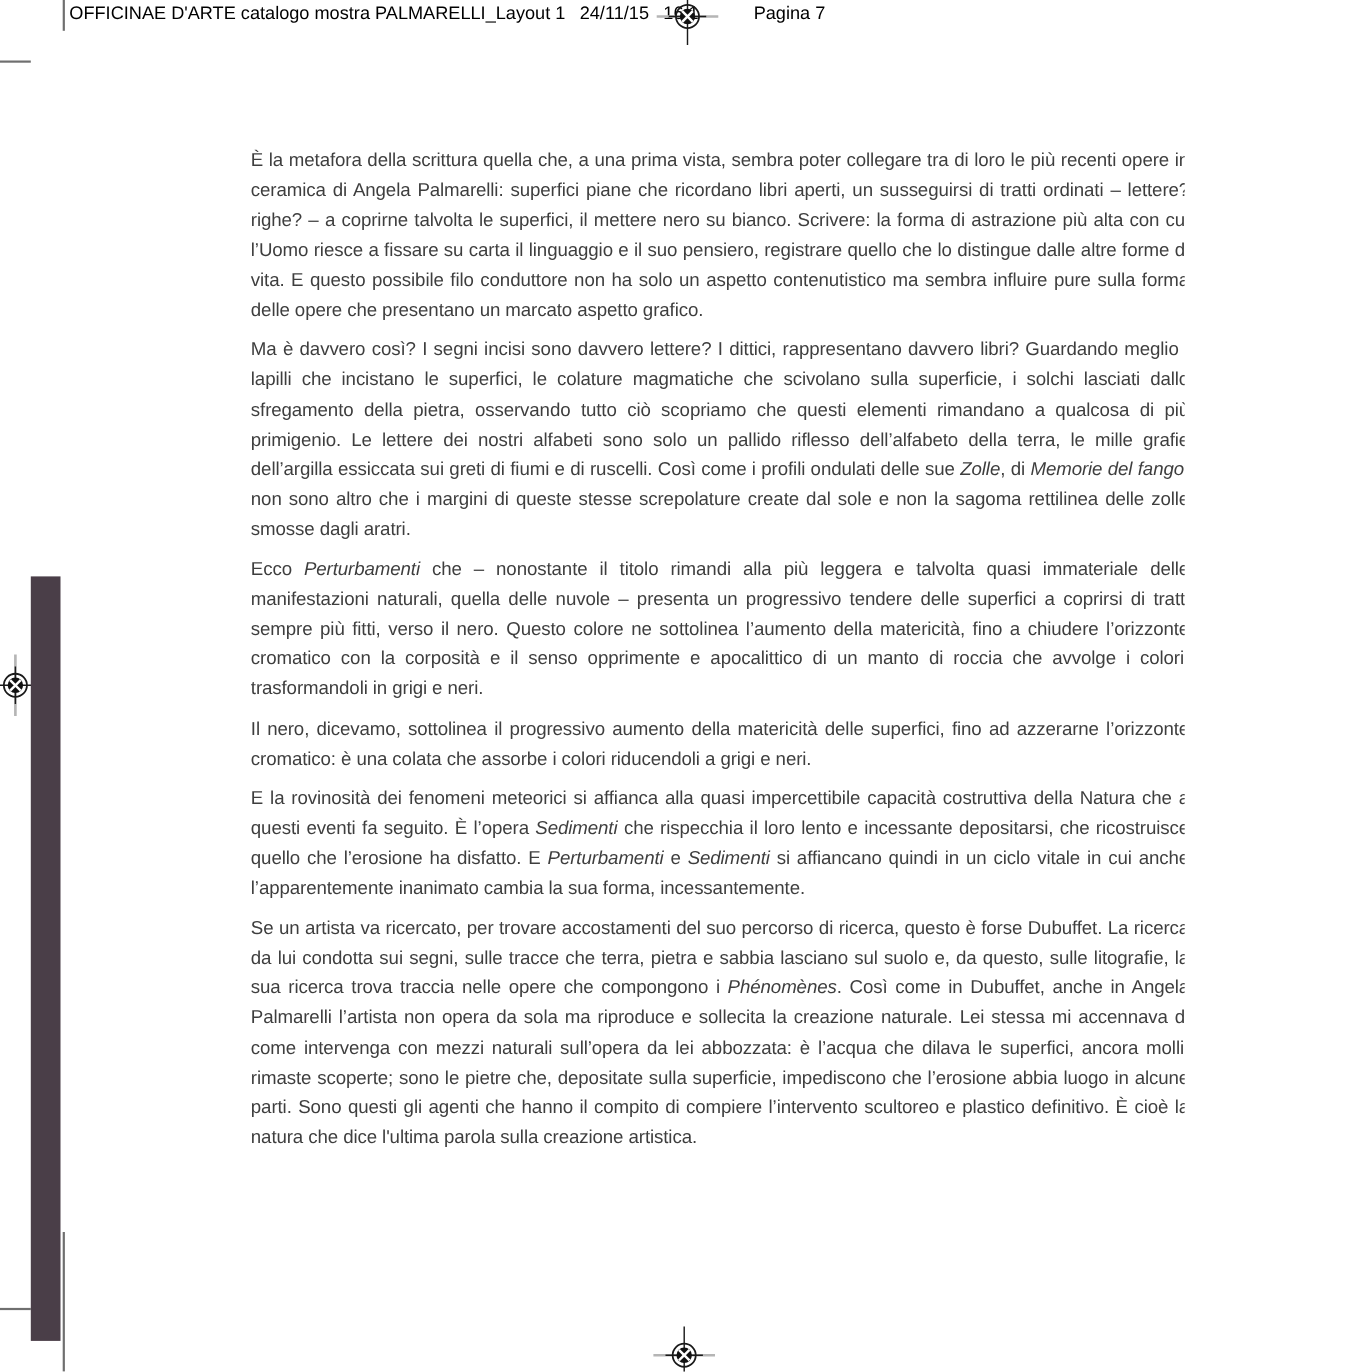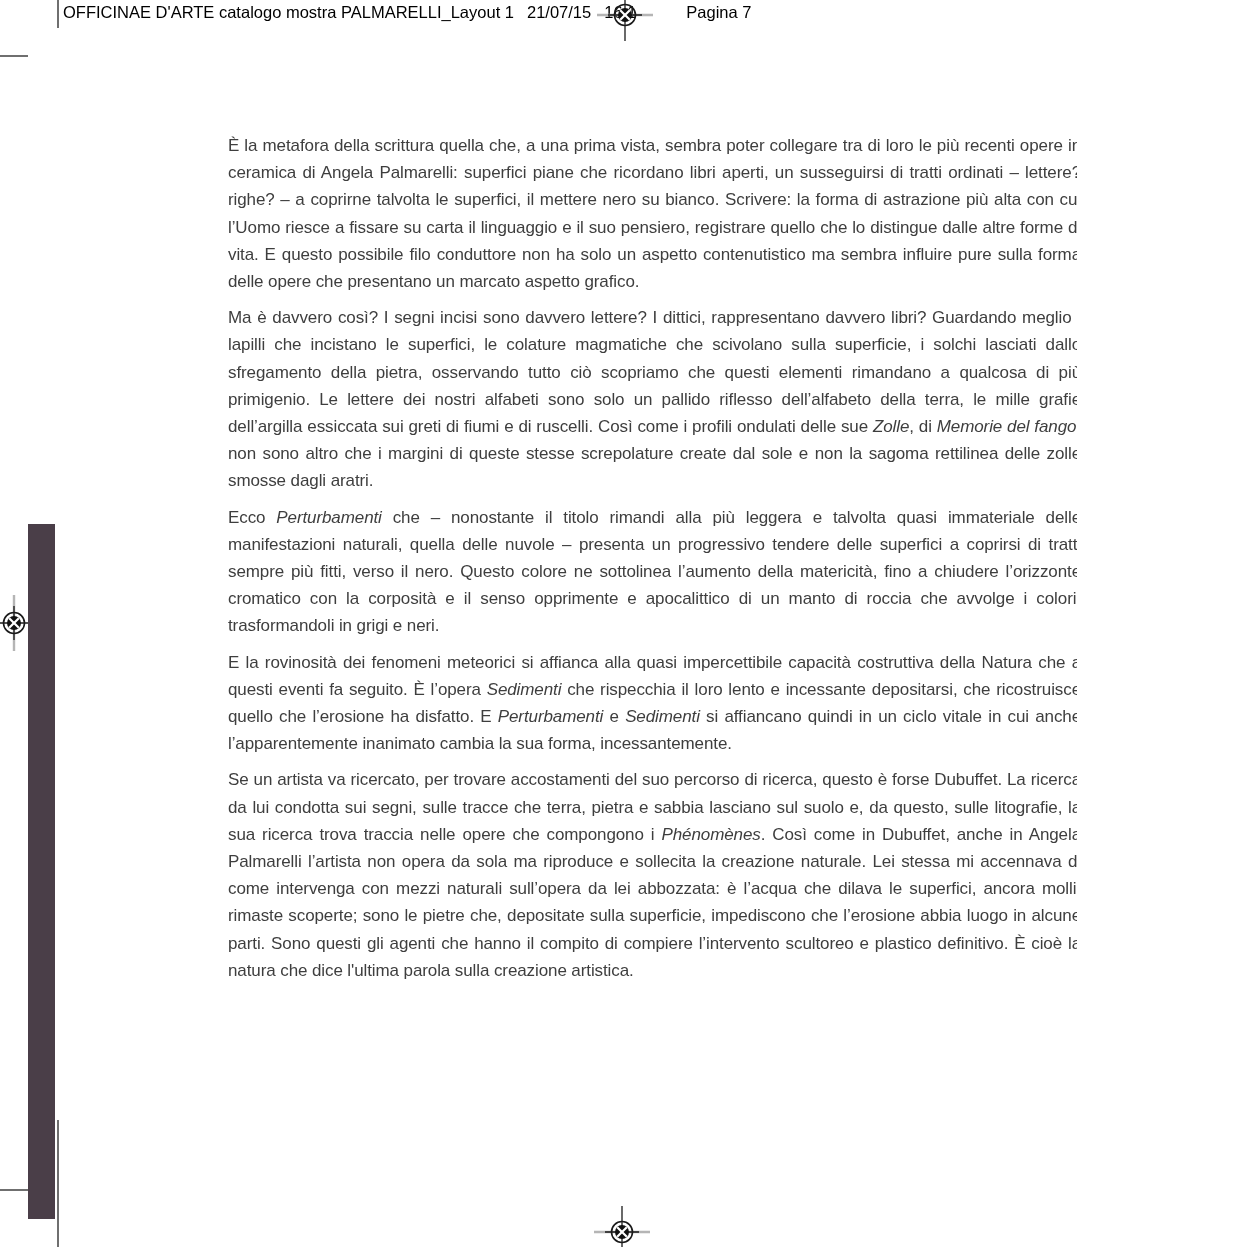--- a/index.html
+++ b/index.html
@@ -36,21 +36,21 @@
   .folio{position:absolute;left:1157px;top:1148px;font-size:15px;color:#555;}
 </style>
 </head>
 <body>
 
 <div class="page">
 
   <div class="slug">
     <span class="part">OFFICINAE D'ARTE catalogo mostra PALMARELLI_Layout 1</span>
     <span class="gap-s"></span>
-    <span class="part">21/07/15</span>
+    <span class="part">24/11/15</span>
     <span class="gap-s"></span>
     <span class="part">16:1</span>
     <span class="gap-mark"></span>
     <span class="part">Pagina 7</span>
   </div>
 
   <div class="crop v" style="left:57px;top:0;height:28px;"></div>
   <div class="crop h" style="left:0;top:55px;width:28px;"></div>
   <div class="crop v" style="left:1190px;top:0;height:28px;"></div>
   <div class="crop h" style="left:1218px;top:55px;width:29px;"></div>
@@ -98,19 +98,20 @@
     <line x1="-4.8" y1="-4.8" x2="4.8" y2="4.8" stroke="#ffffff" stroke-width="2.2"></line>
     <line x1="-4.8" y1="4.8" x2="4.8" y2="-4.8" stroke="#ffffff" stroke-width="2.2"></line>
   </svg>
 
   <div class="spine" style="background: rgb(74, 62, 72);"></div>
 
   <div class="textblock" style="color: rgb(62, 62, 62);">
       <p><span>È la metafora della scrittura quella che, a una prima vista, sembra poter collegare tra di loro le più recenti opere in ceramica di Angela Palmarelli: superfici piane che ricordano libri aperti, un susseguirsi di tratti ordinati – lettere? righe? – a coprirne talvolta le superfici, il mettere nero su bianco. Scrivere: la forma di astrazione più alta con cui l’Uomo riesce a fissare su carta il linguaggio e il suo pensiero, registrare quello che lo distingue dalle altre forme di vita. E questo possibile filo conduttore non ha solo un aspetto contenutistico ma sembra influire pure sulla forma delle opere che presentano un marcato aspetto grafico.</span></p>
       <p><span>Ma è davvero così? I segni incisi sono davvero lettere? I dittici, rappresentano davvero libri? Guardando meglio i lapilli che incistano le superfici, le colature magmatiche che scivolano sulla superficie, i solchi lasciati dallo sfregamento della pietra, osservando tutto ciò scopriamo che questi elementi rimandano a qualcosa di più primigenio. Le lettere dei nostri alfabeti sono solo un pallido riflesso dell’alfabeto della terra, le mille grafie dell’argilla essiccata sui greti di fiumi e di ruscelli. Così come i profili ondulati delle sue </span><i>Zolle</i><span>, di </span><i>Memorie del fango</i><span>, non sono altro che i margini di queste stesse screpolature create dal sole e non la sagoma rettilinea delle zolle smosse dagli aratri.</span></p>
       <p><span>Ecco </span><i>Perturbamenti</i><span> che – nonostante il titolo rimandi alla più leggera e talvolta quasi immateriale delle manifestazioni naturali, quella delle nuvole – presenta un progressivo tendere delle superfici a coprirsi di tratti sempre più fitti, verso il nero. Questo colore ne sottolinea l’aumento della matericità, fino a chiudere l’orizzonte cromatico con la corposità e il senso opprimente e apocalittico di un manto di roccia che avvolge i colori, trasformandoli in grigi e neri.</span></p>
+      <p><span>Il nero, dicevamo, sottolinea il progressivo aumento della matericità delle superfici, fino ad azzerarne l’orizzonte cromatico: è una colata che assorbe i colori riducendoli a grigi e neri.</span></p>
       <p><span>E la rovinosità dei fenomeni meteorici si affianca alla quasi impercettibile capacità costruttiva della Natura che a questi eventi fa seguito. È l’opera </span><i>Sedimenti</i><span> che rispecchia il loro lento e incessante depositarsi, che ricostruisce quello che l’erosione ha disfatto. E </span><i>Perturbamenti</i><span> e </span><i>Sedimenti</i><span> si affiancano quindi in un ciclo vitale in cui anche l’apparentemente inanimato cambia la sua forma, incessantemente.</span></p>
       <p><span>Se un artista va ricercato, per trovare accostamenti del suo percorso di ricerca, questo è forse Dubuffet. La ricerca da lui condotta sui segni, sulle tracce che terra, pietra e sabbia lasciano sul suolo e, da questo, sulle litografie, la sua ricerca trova traccia nelle opere che compongono i </span><i>Phénomènes</i><span>. Così come in Dubuffet, anche in Angela Palmarelli l’artista non opera da sola ma riproduce e sollecita la creazione naturale. Lei stessa mi accennava di come intervenga con mezzi naturali sull’opera da lei abbozzata: è l’acqua che dilava le superfici, ancora molli, rimaste scoperte; sono le pietre che, depositate sulla superficie, impediscono che l’erosione abbia luogo in alcune parti. Sono questi gli agenti che hanno il compito di compiere l’intervento scultoreo e plastico definitivo. È cioè la natura che dice l'ultima parola sulla creazione artistica.</span></p>
     </div>
 
   <div class="folio">5</div>
 
 </div>
 
 </body></html>

